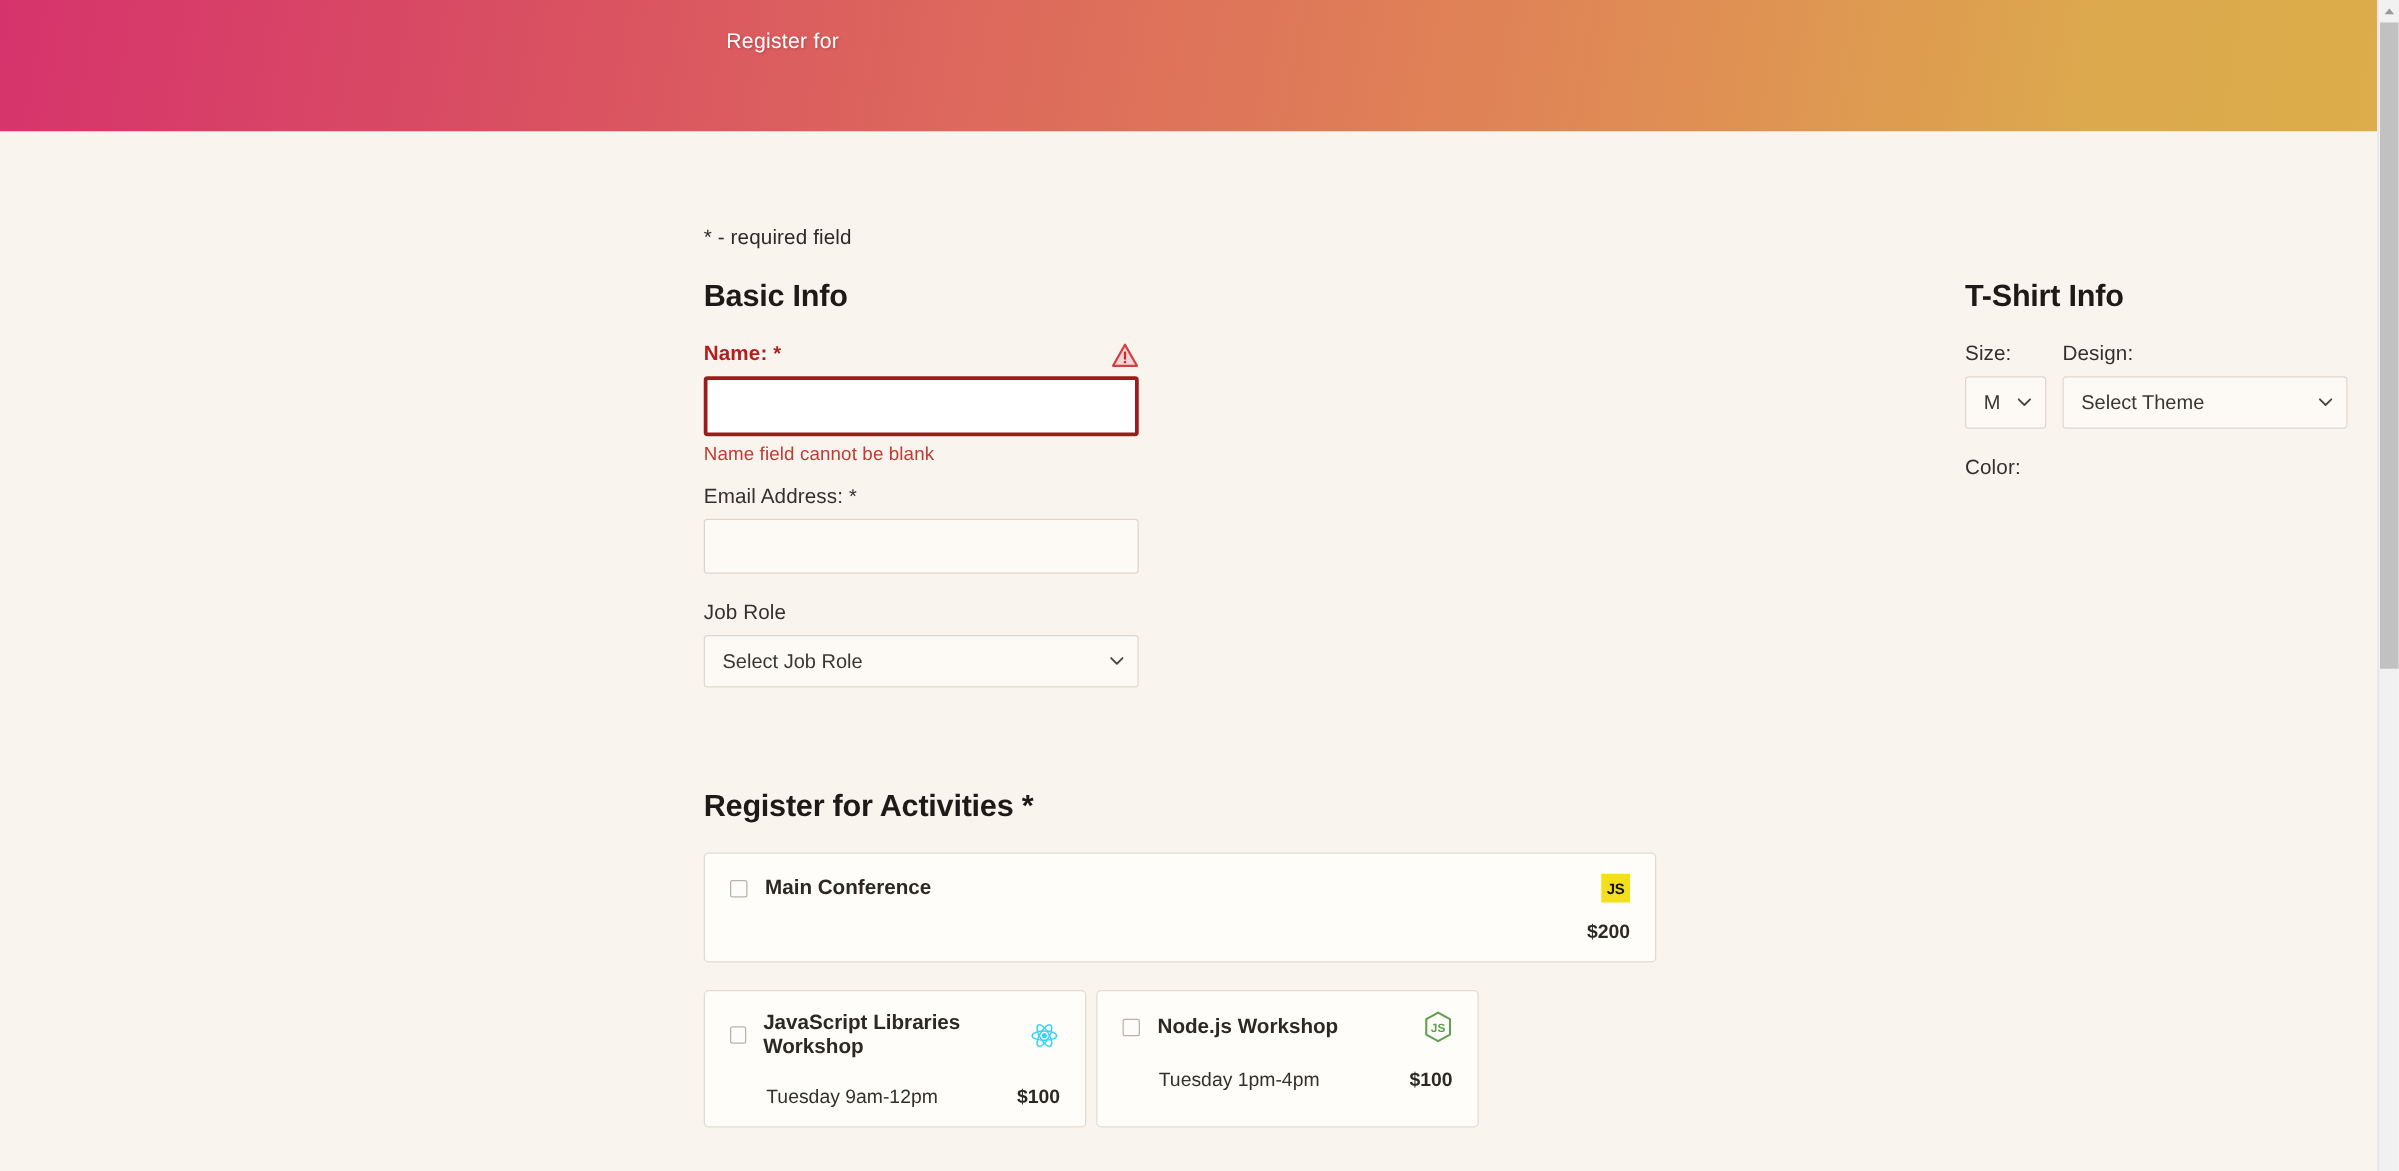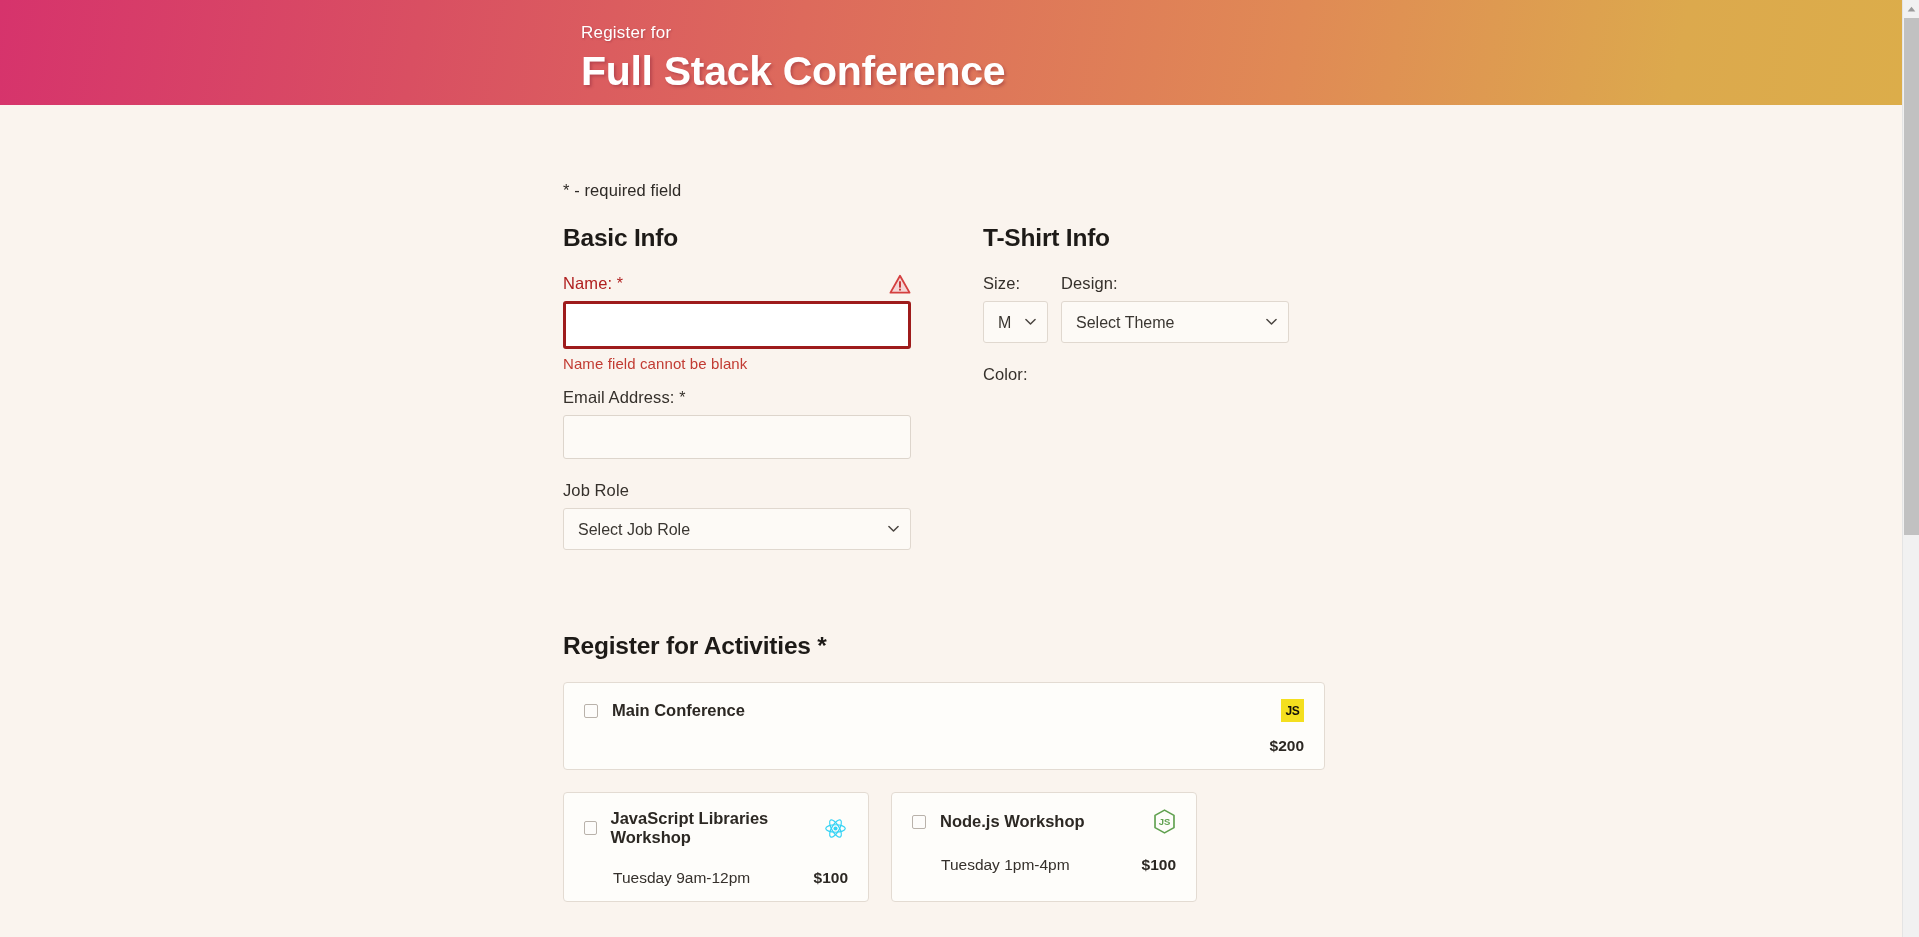--- a/index.html
+++ b/index.html
@@ -61,20 +61,21 @@
     font-size: 16.5px;
     color: #2e2a26;
     margin-top: 76px;
     margin-bottom: 0;
     letter-spacing: 0.1px;
   }
 
   .columns {
     display: flex;
     margin-top: 24px;
+    justify-content: space-between;
   }
   .col-left { width: 363px; }
   .col-right { margin-left: 57px; width: 330px; }
 
   .section-title {
     font-size: 24.5px;
     font-weight: 700;
     color: #1d1a17;
     margin: 0 0 22px 0;
     letter-spacing: -0.2px;
@@ -88,20 +89,21 @@
     letter-spacing: 0.1px;
   }
   .field-label.error-label { color: #b02020; }
   .ast { font-size: 16px; }
 
   .label-row {
     display: flex;
     align-items: flex-start;
     justify-content: space-between;
     width: 348px;
+    font-weight: bold;
   }
 
   .text-input {
     display: block;
     width: 348px;
     height: 44px;
     border: 1px solid #ddd5cc;
     border-radius: 3px;
     background: #fdfaf6;
     font-size: 16px;
@@ -205,21 +207,21 @@
     display: flex;
     align-items: center;
     justify-content: space-between;
     margin-top: 22px;
     padding-left: 29px;
   }
   .act-time { font-size: 15.5px; color: #35302b; }
   .act-cost { font-size: 15.5px; font-weight: 700; color: #2c2823; }
   .act-card.wide .act-cost { position: absolute; right: 20px; bottom: 14px; }
 
-  .act-row { display: flex; gap: 22px; margin-top: 22px; }
+  .act-row { display: flex; gap: 8px; margin-top: 22px; }
   .act-row .act-card { width: 306px; }
 
   
   .warn-icon { width: 22px; height: 20px; display: block; }
 
   .js-logo {
     width: 23px; height: 23px;
     background: #f4df1e;
     display: flex;
     align-items: center;
@@ -257,21 +259,20 @@
   }
 </style>
 </head>
 <body>
 
 <div class="viewport">
 
   <div class="banner">
     <div class="banner-inner">
       <div class="banner-sub">Register for</div>
-      <div class="banner-title">Full Stack Conference</div>
     </div>
   </div>
 
   <div class="page">
 
     <div class="required-note">* - required field</div>
 
     <div class="columns">
 
       <div class="col-left">

